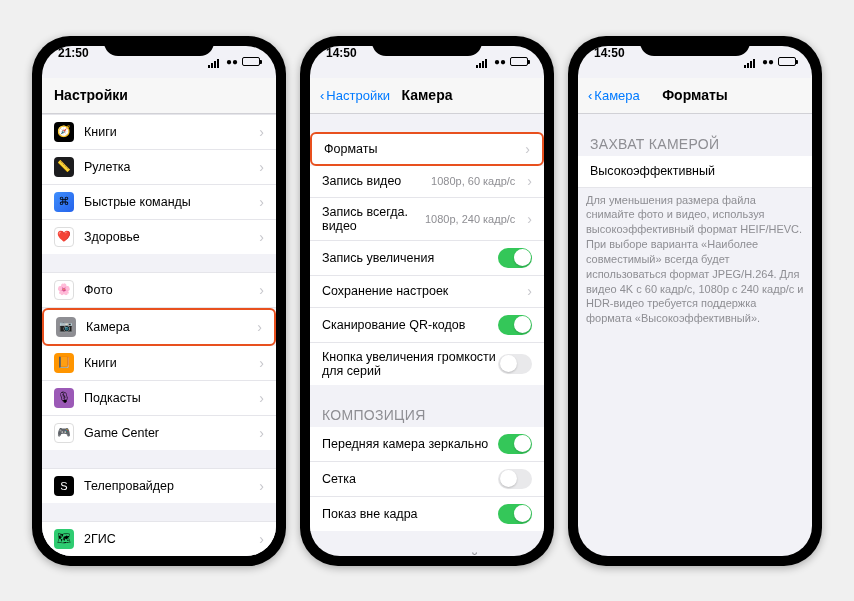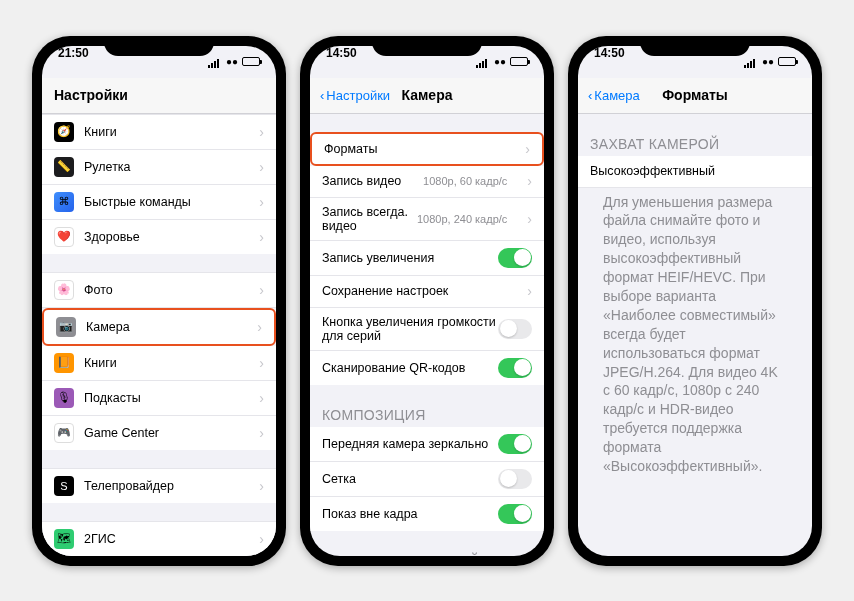--- a/index.html
+++ b/index.html
@@ -10,27 +10,27 @@
 .statusbar{height:32px;display:flex;justify-content:space-between;padding:0 16px;font-size:12px;font-weight:600;color:#000}
 .statusbar .right{display:flex;gap:4px;align-items:center;font-size:10px}
 .nav{height:36px;background:#f7f7f7;border-bottom:1px solid #d1d1d6;display:flex;align-items:center;position:relative}
 .nav .back{position:absolute;left:10px;color:#007aff;font-size:13px;display:flex;align-items:center;gap:2px}
 .nav .title{width:100%;text-align:center;font-size:14px;font-weight:600}
 .nav.left-title .title{text-align:left;padding-left:12px}
 .content{height:calc(100% - 68px);overflow:hidden}
 .group{margin-top:18px}
 .group.first{margin-top:0}
 .group-header{font-size:14px;color:#8e8e93;padding:4px 12px;text-transform:uppercase;letter-spacing:.3px}
-.group-footer{font-size:14px;color:#8e8e93;padding:5px 25px;line-height:1.35}
+.group-footer{font-size:11px;color:#8e8e93;padding:5px 8px;line-height:1.35}
 .row{background:#fff;min-height:32px;padding:7px 12px;display:flex;align-items:center;border-bottom:.5px solid #e5e5ea;font-size:12.5px;color:#000;position:relative}
 .row:last-child{border-bottom:none}
 .group .row:first-of-type{border-top:.5px solid #e5e5ea}
 .row .icon{width:20px;height:20px;border-radius:4px;margin-right:10px;flex-shrink:0;display:flex;align-items:center;justify-content:center;font-size:11px}
 .row .label{flex:1}
-.row .value{color:#8e8e93;font-size:11px;margin-right:20px}
+.row .value{color:#8e8e93;font-size:11px;margin-right:12px}
 .row .chev{color:#c7c7cc;font-size:14px}
 .row .toggle{width:34px;height:20px;border-radius:10px;position:relative;flex-shrink:0}
 .row .toggle.on{background:#34c759}
 .row .toggle.off{background:#e9e9eb}
 .row .toggle::after{content:"";position:absolute;width:17px;height:17px;background:#fff;border-radius:50%;top:1.5px;box-shadow:0 1px 2px rgba(0,0,0,.2)}
 .row .toggle.on::after{right:1.5px}
 .row .toggle.off::after{left:1.5px}
 .row .check{color:#007aff;font-size:14px;font-weight:bold}
 .highlight{border:2px solid #e8501e!important;border-radius:6px}
 .ic-compass{background:#000}
@@ -174,26 +174,26 @@
           </div>
         <div class="row">
             <span class="label">Запись увеличения</span>
             <span class="toggle on"></span>
           </div>
         <div class="row">
             <span class="label">Сохранение настроек</span>
             <span class="chev">›</span>
           </div>
         <div class="row">
+            <span class="label">Сканирование QR-кодов</span>
+            <span class="toggle on"></span>
+          </div>
+        <div class="row">
             <span class="label">Кнопка увеличения громкости для серий</span>
             <span class="toggle off"></span>
-          </div>
-        <div class="row">
-            <span class="label">Сканирование QR-кодов</span>
-            <span class="toggle on"></span>
           </div>
       </div>
       <div class="group">
         <div class="group-header">КОМПОЗИЦИЯ</div>
         <div class="row">
             <span class="label">Передняя камера зеркально</span>
             <span class="toggle on"></span>
           </div>
         <div class="row">
             <span class="label">Сетка</span>

